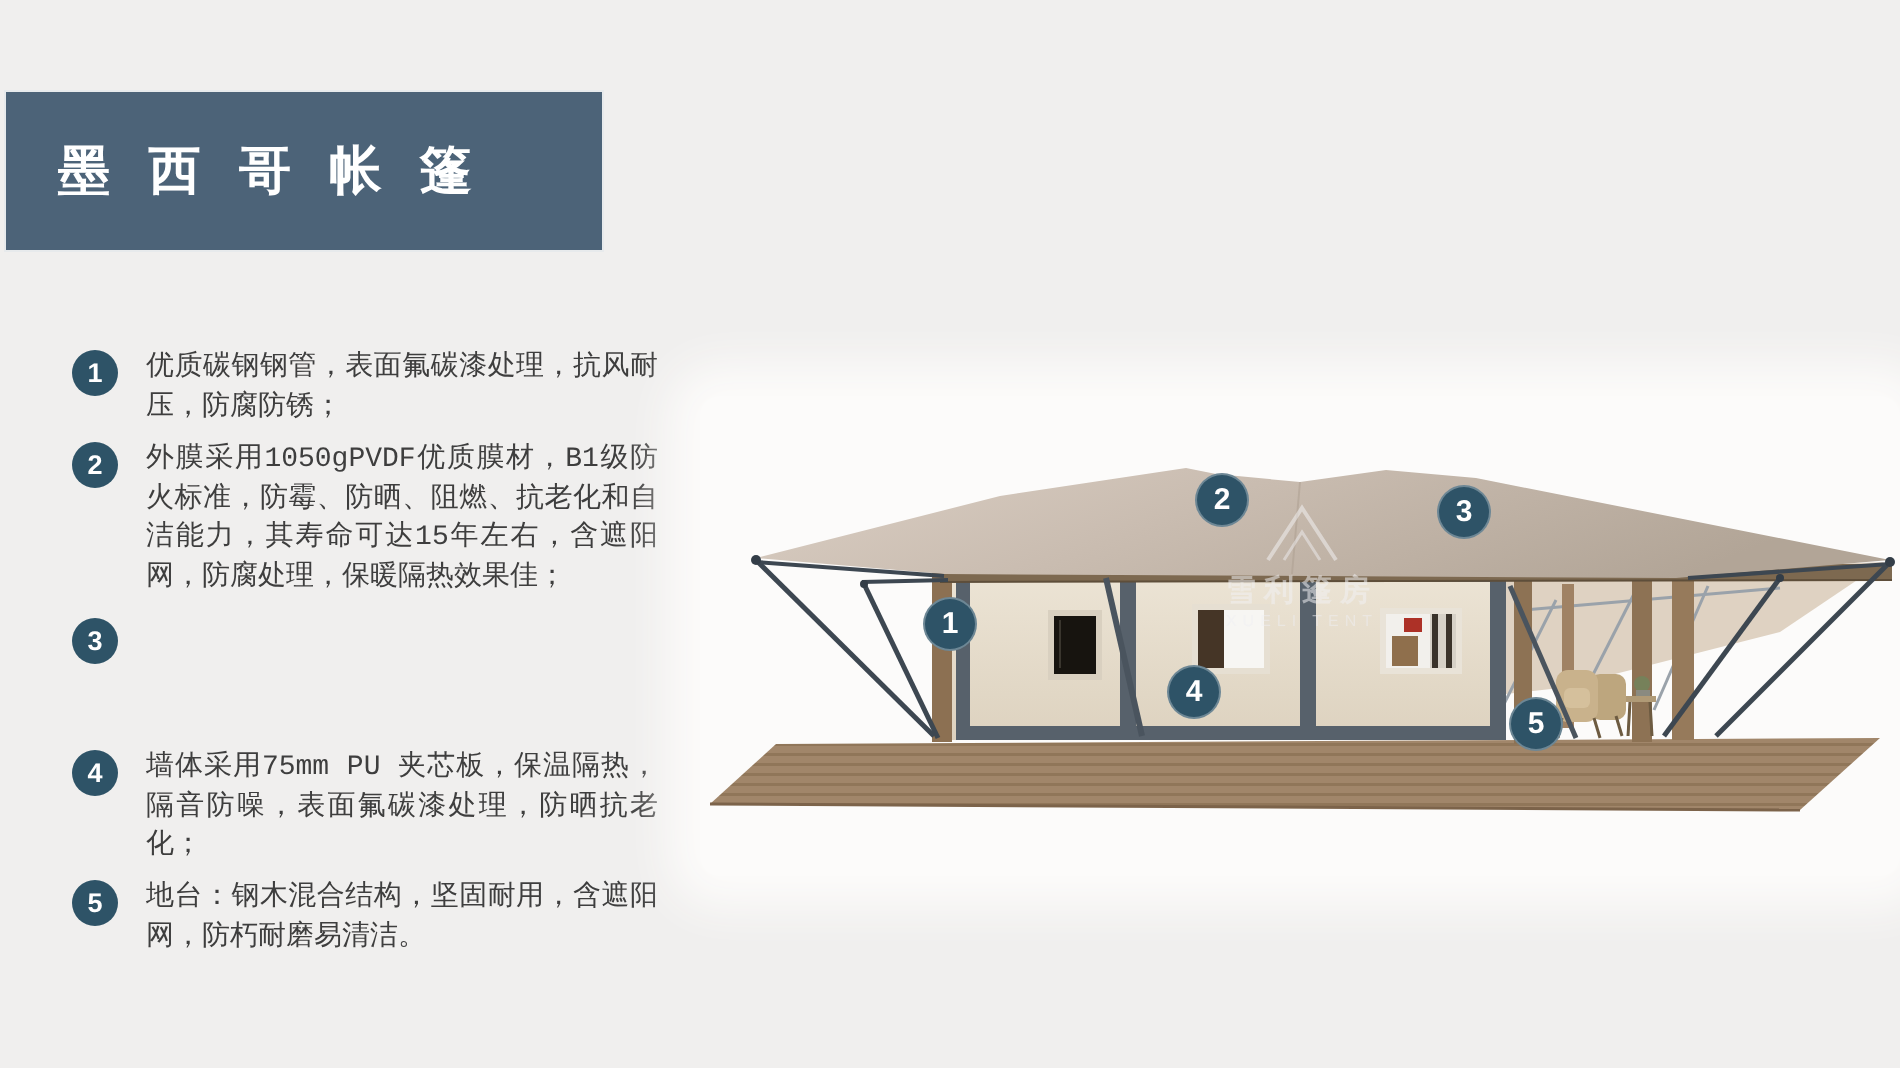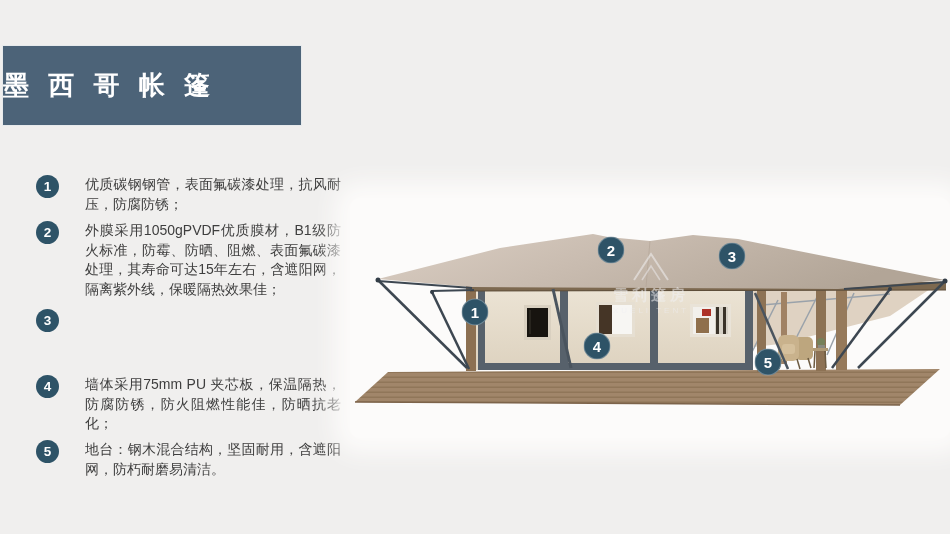--- a/index.html
+++ b/index.html
@@ -8,39 +8,39 @@
     background:#f0efee;
     font-family:"Liberation Sans",sans-serif;
   }
   
   .title-box{
     position:absolute;left:2px;top:45px;width:300px;height:81px;
     background:#4c6378;border:1px solid #e7eaec;box-sizing:border-box;
     display:flex;align-items:center;
   }
   .title-box span{
-    color:#ffffff;font-size:26px;font-weight:bold;
+    padding-left:26px;color:#ffffff;font-size:26px;font-weight:bold;
     letter-spacing:6px;white-space:nowrap;
   }
   
   .features{position:absolute;left:0;top:0;width:360px;height:534px;}
   .feature{position:absolute;left:36px;width:305px;display:flex;align-items:flex-start;}
   .feature:nth-of-type(1){top:175px}
   .feature:nth-of-type(2){top:221px}
   .feature:nth-of-type(3){top:309px}
   .feature:nth-of-type(4){top:375px}
   .feature:nth-of-type(5){top:440px}
   .fnum{
     flex:0 0 23px;width:23px;height:23px;border-radius:50%;
     background:#2e5367;color:#fff;font-size:13.5px;font-weight:bold;
     display:flex;align-items:center;justify-content:center;
   }
   .ftext{
-    margin-left:26px;width:256px;font-size:14px;line-height:19.5px;
-    color:#3e3e3e;text-align:justify;
+    margin-left:14px;width:256px;font-size:14px;line-height:19.5px;
+    color:#3e3e3e;text-align:justify;font-family:Liberation Mono, monospace;
   }
   
   .photo{
     position:absolute;left:350px;top:198px;width:600px;height:240px;
     background:#fcfbfa;border-radius:10px;
     box-shadow:0 0 22px 16px #fcfbfa;
   }
   .photo svg{position:absolute;left:0;top:0;}
   .callout{
     position:absolute;width:27px;height:27px;border-radius:50%;
@@ -61,28 +61,28 @@
   <span>墨 西 哥 帐 篷</span>
 </div>
 
 <div class="features">
   <div class="feature">
     <div class="fnum">1</div>
     <div class="ftext">优质碳钢钢管，表面氟碳漆处理，抗风耐压，防腐防锈；</div>
   </div>
   <div class="feature">
     <div class="fnum">2</div>
-    <div class="ftext">外膜采用1050gPVDF优质膜材，B1级防火标准，防霉、防晒、阻燃、表面氟碳漆处理，其寿命可达15年左右，含遮阳网，隔离紫外线，保暖隔热效果佳；</div>
+    <div class="ftext">外膜采用1050gPVDF优质膜材，B1级防火标准，防霉、防晒、阻燃、抗老化和自洁能力，其寿命可达15年左右，含遮阳网，防腐处理，保暖隔热效果佳；</div>
   </div>
   <div class="feature">
     <div class="fnum">3</div>
   </div>
   <div class="feature">
     <div class="fnum">4</div>
-    <div class="ftext">墙体采用75mm PU 夹芯板，保温隔热，防腐防锈，防火阻燃性能佳，防晒抗老化；</div>
+    <div class="ftext">墙体采用75mm PU 夹芯板，保温隔热，隔音防噪，表面氟碳漆处理，防晒抗老化；</div>
   </div>
   <div class="feature">
     <div class="fnum">5</div>
     <div class="ftext">地台：钢木混合结构，坚固耐用，含遮阳网，防朽耐磨易清洁。</div>
   </div>
 </div>
 
 <div class="photo">
   <svg viewBox="0 0 600 240" width="600" height="240">
     <defs>

